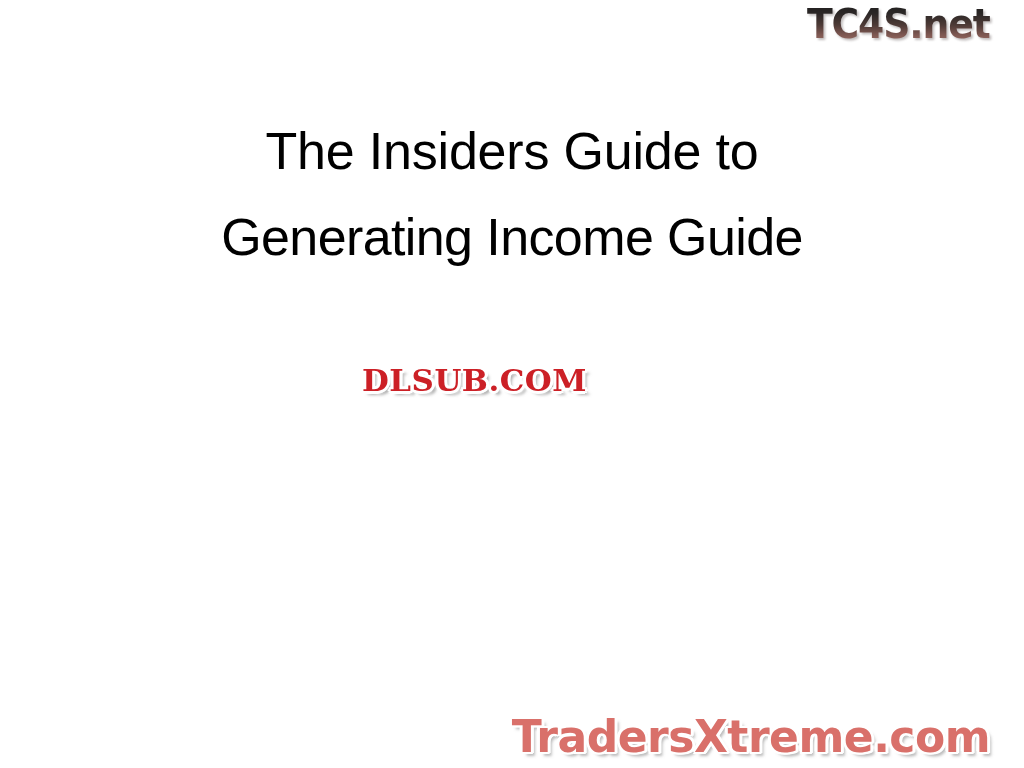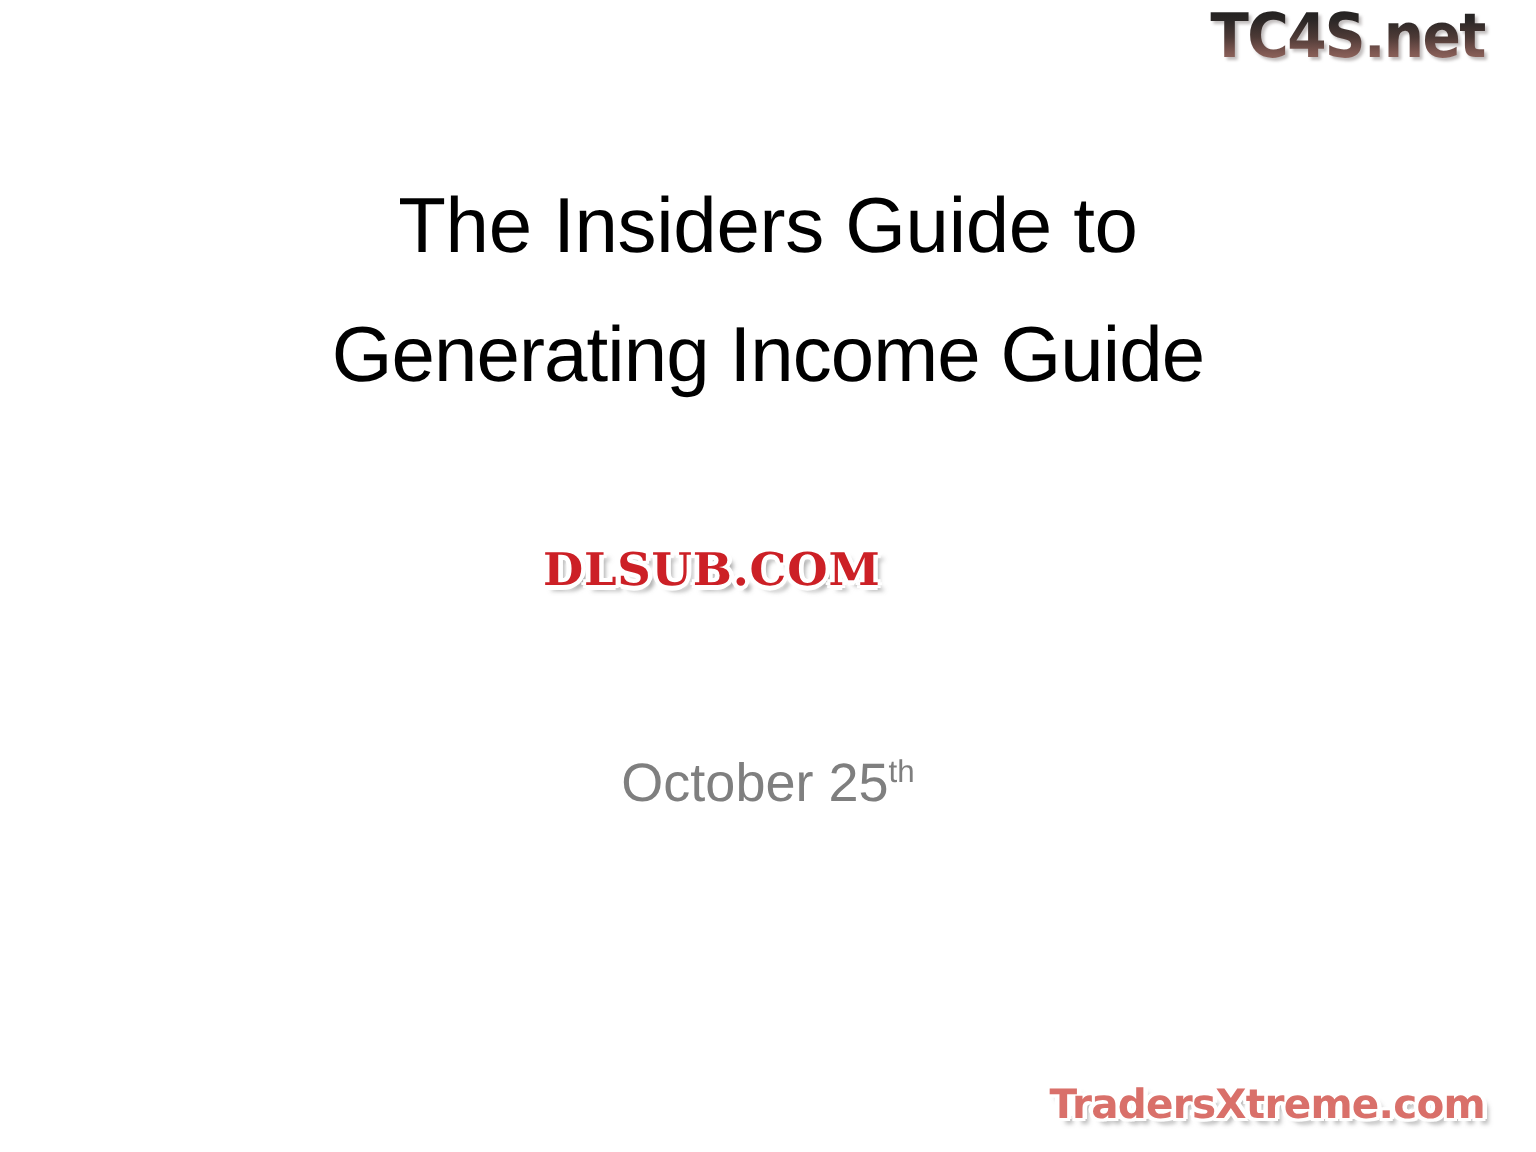--- a/index.html
+++ b/index.html
@@ -113,21 +113,21 @@
        4px 4px 3px rgba(110,110,110,0.55);
   }
 
   
   .tx-logo {
     position: absolute;
     right: 12px;
     bottom: 11px;
     font-family: "DejaVu Sans", sans-serif;
     font-weight: bold;
-    font-size: 27px;
+    font-size: 44px;
     line-height: 40px;
     letter-spacing: -0.5px;
     color: #d9706a;
     white-space: nowrap;
     text-shadow:
       -2px 0 0 #ffffff,  2px 0 0 #ffffff,
        0 -2px 0 #ffffff,  0 2px 0 #ffffff,
       -2px -2px 0 #ffffff, 2px -2px 0 #ffffff,
       -2px 2px 0 #ffffff,  2px 2px 0 #ffffff,
       -3px -1px 0 #ffffff, 3px 1px 0 #ffffff,
@@ -141,19 +141,16 @@
 
   <div class="tc4s-logo">TC4S.net</div>
 
   <div class="title-block">
     <div class="title-line l1">The Insiders Guide to</div>
     <div class="title-line l2">Generating Income Guide</div>
   </div>
 
   <div class="dlsub-logo">DLSUB.COM</div>
 
-  <div class="subtitle-block">
-    <div class="subtitle"><span>October 25</span><sup>th</sup></div>
-  </div>
 
   <div class="tx-logo">TradersXtreme.com</div>
 
 </div>
 
 </body></html>

